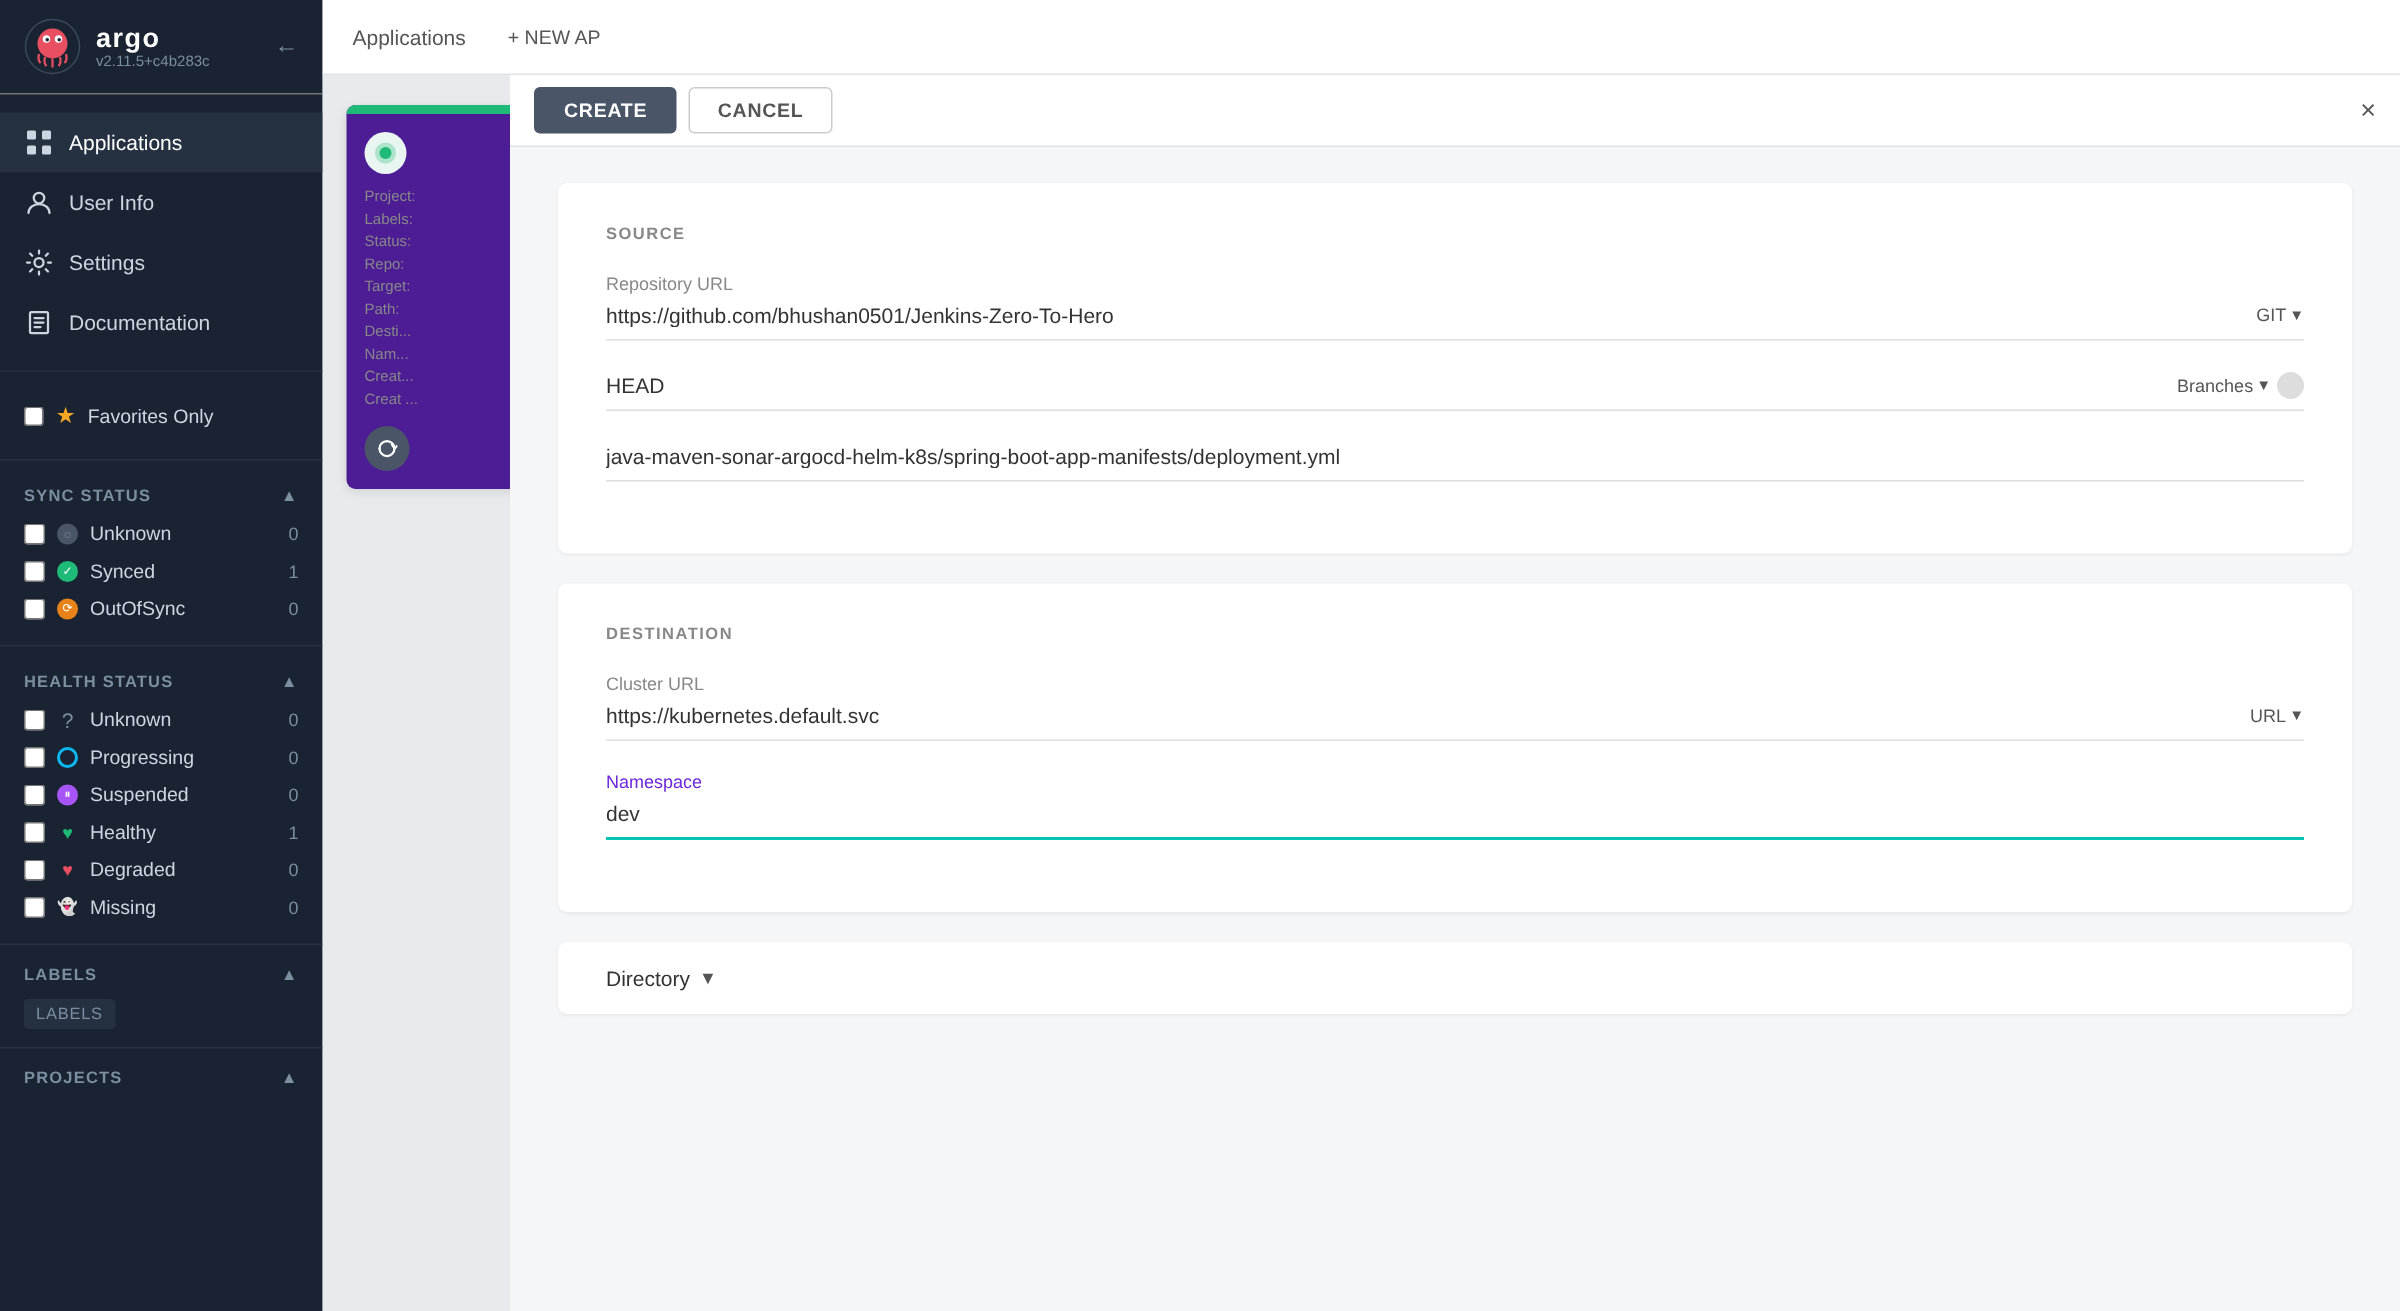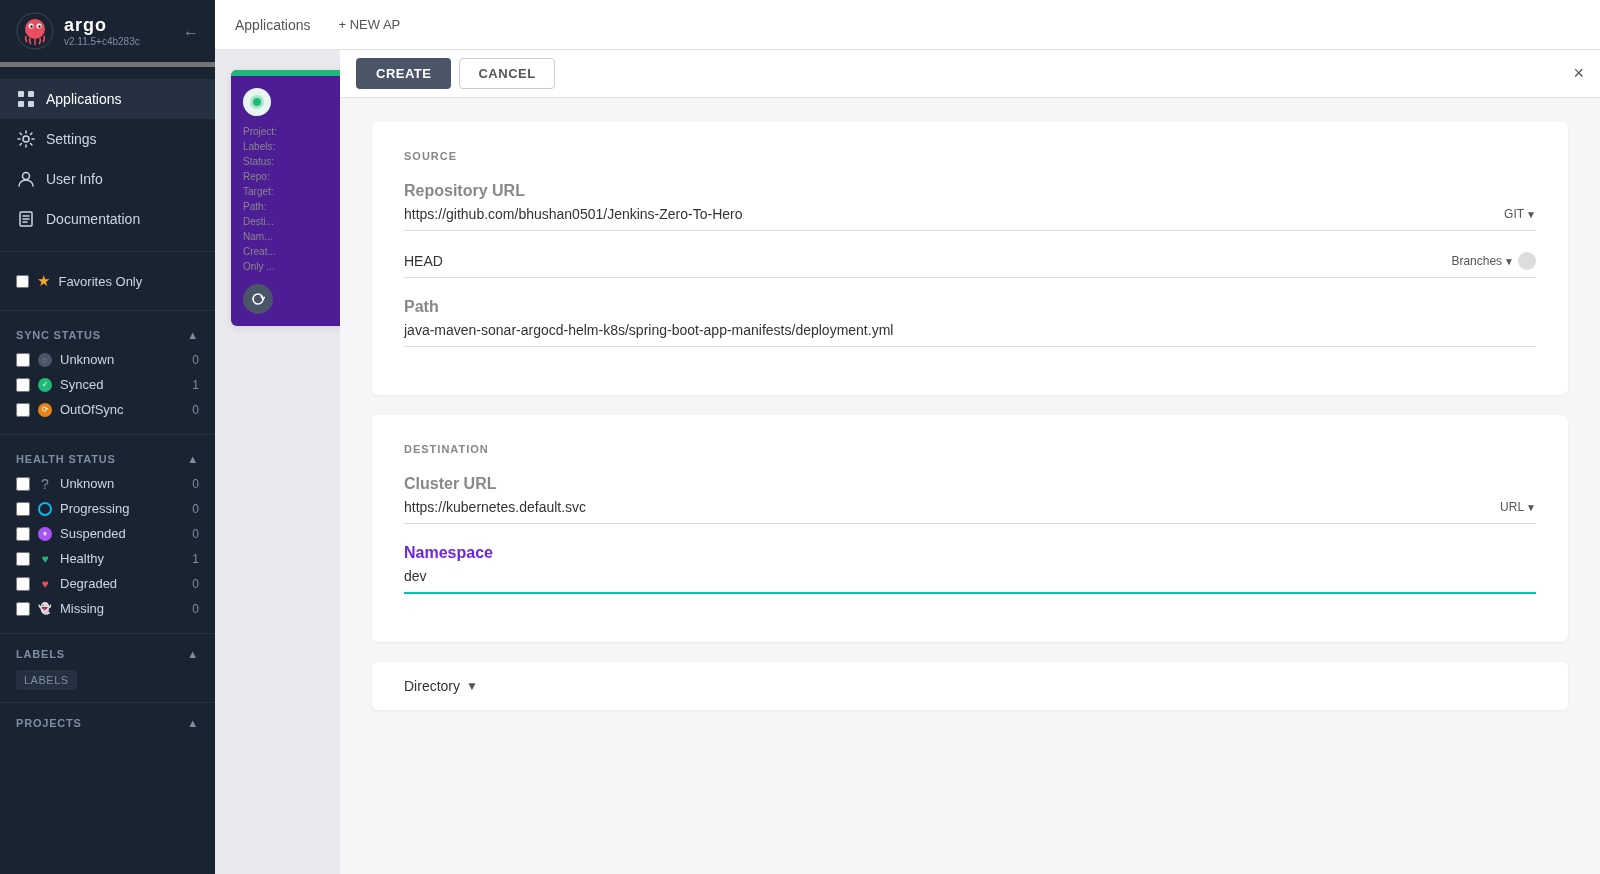--- a/index.html
+++ b/index.html
@@ -12,21 +12,21 @@
       background: #1a2332;
       color: #cdd6e0;
       display: flex;
       flex-direction: column;
       height: 100%;
     }
     .sidebar-logo {
       display: flex;
       align-items: center;
       padding: 12px 16px;
-      border-bottom: 5px solid #737373;
+      border-bottom: 1px solid #737373;
     }
     .logo-icon {
       width: 38px;
       height: 38px;
       margin-right: 10px;
     }
     .logo-text { display: flex; flex-direction: column; }
     .logo-name { color: #fff; font-size: 18px; font-weight: 600; letter-spacing: 1px; }
     .logo-version { color: #7a8fa0; font-size: 10px; }
     .sidebar-back {
@@ -216,24 +216,23 @@
       font-size: 11px;
       font-weight: 600;
       color: #888;
       letter-spacing: 1px;
       text-transform: uppercase;
       margin-bottom: 20px;
     }
 
     .form-field { margin-bottom: 20px; }
     .form-field-label {
-      font-size: 16px;
+      font-size: 12px;
       color: #888;
       margin-bottom: 4px;
-      font-weight: bold;
     }
     .form-field-label.active { color: #6d28d9; }
     .form-input-row {
       display: flex;
       align-items: center;
       border-bottom: 1px solid #ddd;
       padding-bottom: 6px;
       gap: 4px;
     }
     .form-input-row.active-border { border-bottom: 2px solid #00c4b4; }
@@ -367,34 +366,34 @@
             <rect x="11" y="1" width="6" height="6" rx="1" fill="#cdd6e0"></rect>
             <rect x="1" y="11" width="6" height="6" rx="1" fill="#cdd6e0"></rect>
             <rect x="11" y="11" width="6" height="6" rx="1" fill="#cdd6e0"></rect>
           </svg>
       </span>
       <span>Applications</span>
     </div>
     <div class="sidebar-nav-item">
       <span class="nav-icon">
         <svg width="18" height="18" viewBox="0 0 18 18" fill="none">
+            <circle cx="9" cy="6" r="3.5" stroke="#cdd6e0" stroke-width="1.5"></circle>
+            <path d="M2 16c0-3.314 3.134-6 7-6s7 2.686 7 6" stroke="#cdd6e0" stroke-width="1.5" stroke-linecap="round"></path>
+          </svg>
+      </span>
+      <span>User Info</span>
+    </div>
+    <div class="sidebar-nav-item">
+      <span class="nav-icon">
+        <svg width="18" height="18" viewBox="0 0 18 18" fill="none">
             <circle cx="9" cy="9" r="3" stroke="#cdd6e0" stroke-width="1.5"></circle>
             <path d="M9 1v2M9 15v2M1 9h2M15 9h2M3.05 3.05l1.41 1.41M13.54 13.54l1.41 1.41M14.95 3.05l-1.41 1.41M4.46 13.54l-1.41 1.41" stroke="#cdd6e0" stroke-width="1.5" stroke-linecap="round"></path>
           </svg>
       </span>
       <span>Settings</span>
-    </div>
-    <div class="sidebar-nav-item">
-      <span class="nav-icon">
-        <svg width="18" height="18" viewBox="0 0 18 18" fill="none">
-            <circle cx="9" cy="6" r="3.5" stroke="#cdd6e0" stroke-width="1.5"></circle>
-            <path d="M2 16c0-3.314 3.134-6 7-6s7 2.686 7 6" stroke="#cdd6e0" stroke-width="1.5" stroke-linecap="round"></path>
-          </svg>
-      </span>
-      <span>User Info</span>
     </div>
     <div class="sidebar-nav-item">
       <span class="nav-icon">
         <svg width="18" height="18" viewBox="0 0 18 18" fill="none">
             <rect x="3" y="2" width="12" height="14" rx="1" stroke="#cdd6e0" stroke-width="1.5"></rect>
             <line x1="6" y1="6" x2="12" y2="6" stroke="#cdd6e0" stroke-width="1.5" stroke-linecap="round"></line>
             <line x1="6" y1="9" x2="12" y2="9" stroke="#cdd6e0" stroke-width="1.5" stroke-linecap="round"></line>
             <line x1="6" y1="12" x2="10" y2="12" stroke="#cdd6e0" stroke-width="1.5" stroke-linecap="round"></line>
           </svg>
       </span>
@@ -535,21 +534,21 @@
         <div class="app-card-row">
           <span>Desti...</span>
         </div>
         <div class="app-card-row">
           <span>Nam...</span>
         </div>
         <div class="app-card-row">
           <span>Creat...</span>
         </div>
         <div class="app-card-row">
-          <span>Only ...</span>
+          <span>Creat ...</span>
         </div>
         <div class="app-card-sync-btn">
           <svg width="14" height="14" viewBox="0 0 14 14" fill="none">
               <path d="M2 7A5 5 0 0 1 12 7" stroke="white" stroke-width="1.5" stroke-linecap="round"></path>
               <path d="M12 7A5 5 0 0 1 2 7" stroke="white" stroke-width="1.5" stroke-linecap="round"></path>
               <polyline points="10,4 12,7 14,5" fill="none" stroke="white" stroke-width="1.5"></polyline>
             </svg>
         </div>
       </div>
     </div>
@@ -583,21 +582,20 @@
               <input type="text" value="HEAD" style="">
               <span class="input-addon">
                 <span>Branches</span>
                 <span class="chevron">▼</span>
               </span>
               <span class="addon-circle"></span>
             </div>
           </div>
 
           <div class="form-field">
-            <div class="form-field-label">Path</div>
             <div class="form-input-row">
               <input type="text" value="java-maven-sonar-argocd-helm-k8s/spring-boot-app-manifests/deployment.yml" style="">
             </div>
           </div>
         </div>
 
         <div class="form-card">
           <div class="form-card-title">DESTINATION</div>
 
           <div class="form-field">

